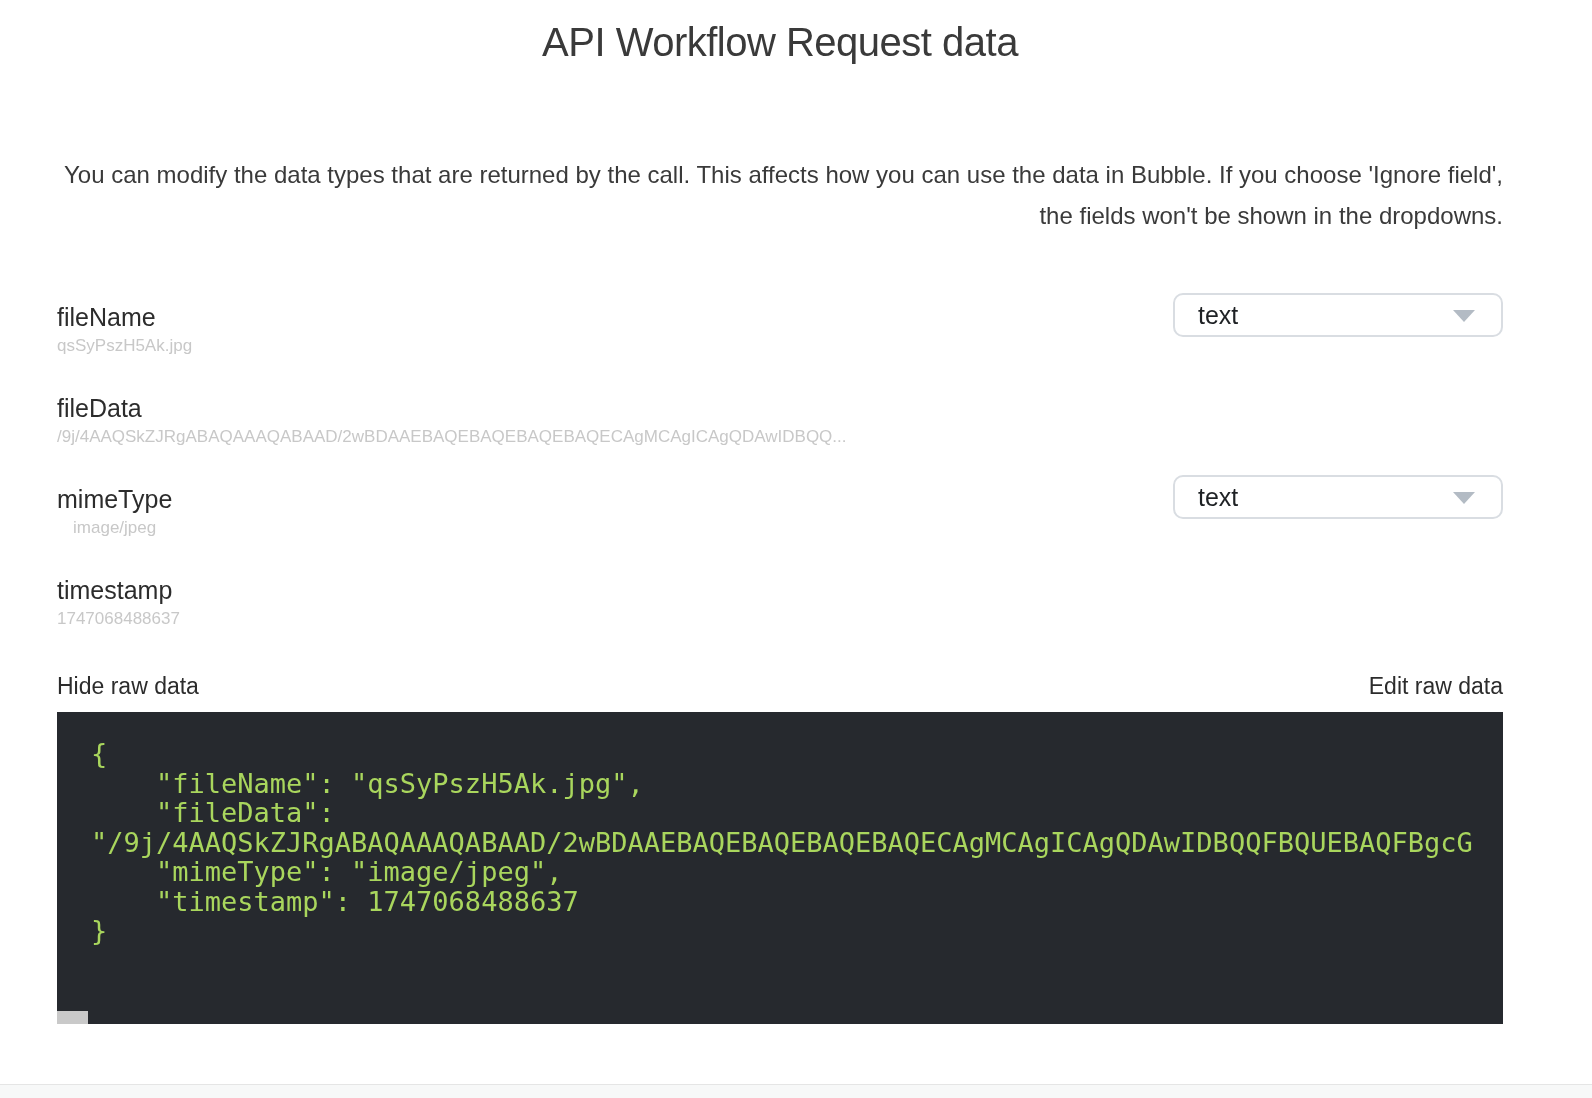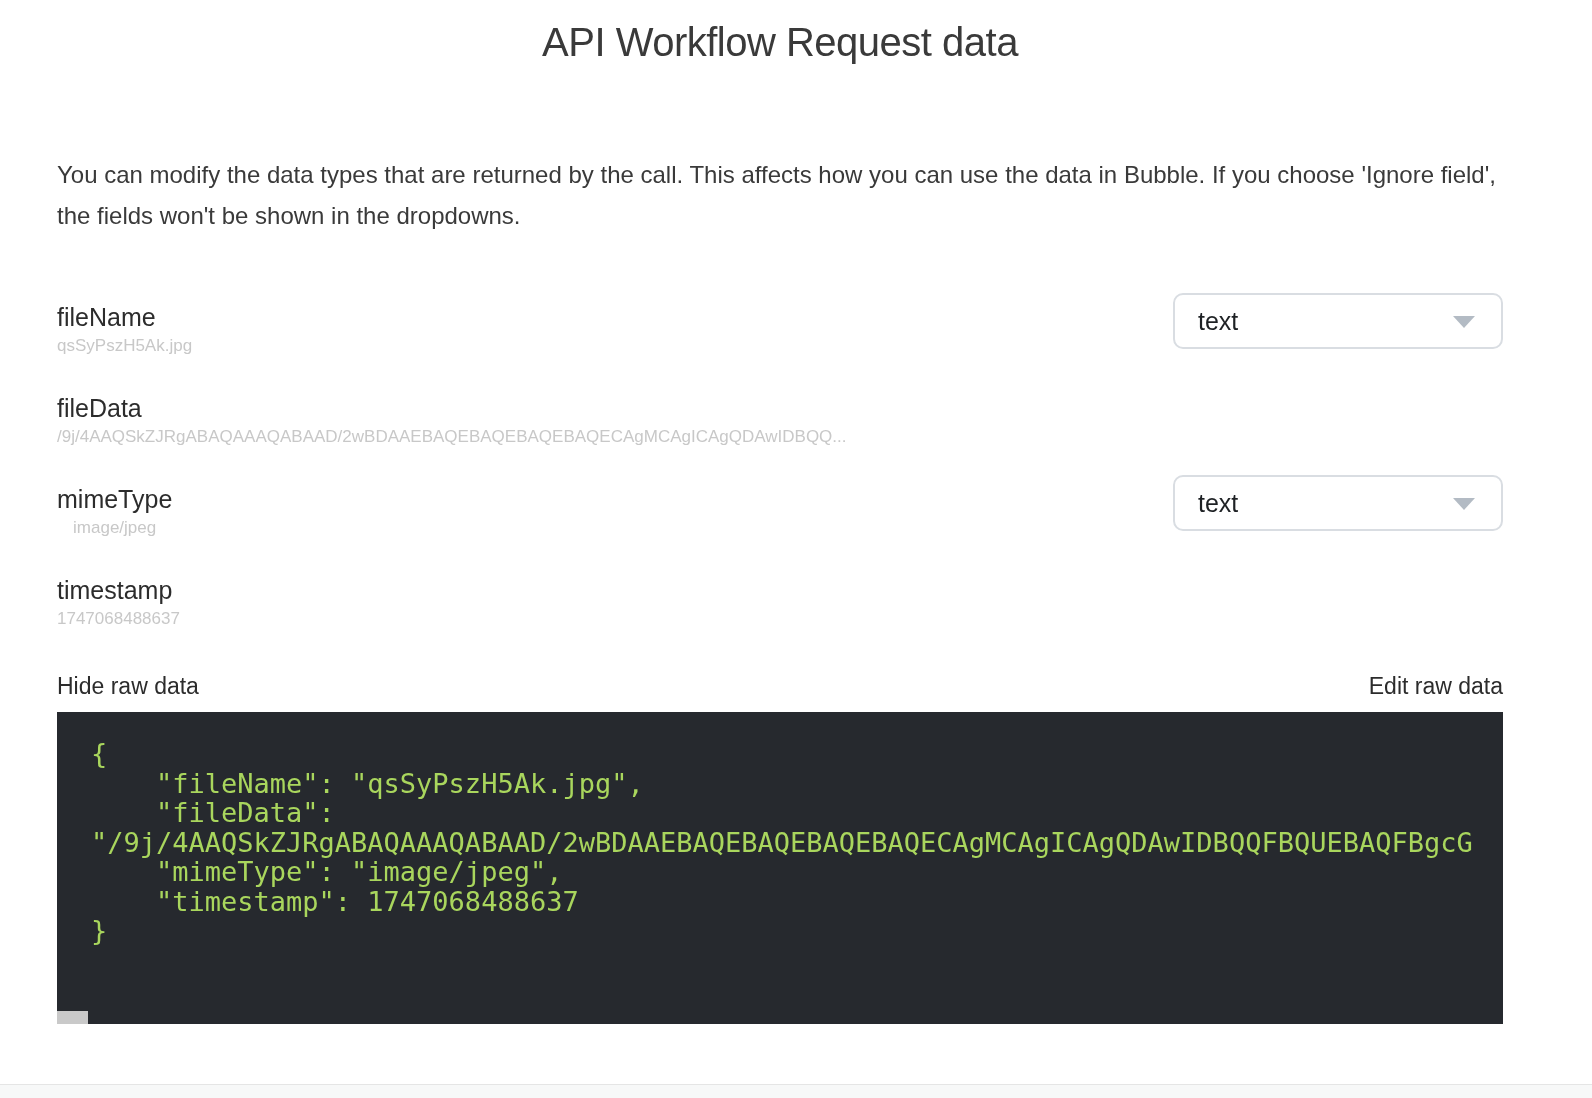--- a/index.html
+++ b/index.html
@@ -21,20 +21,21 @@
     color: #3a3a3a;
     letter-spacing: -0.5px;
   }
 
   .description {
     margin-top: 86px;
     font-size: 24px;
     line-height: 41px;
     color: #3a3a3a;
     max-width: 1470px;
+    text-align: right;
   }
 
   .rows { margin-top: 57px; }
 
   .field-row {
     height: 91px;
     display: flex;
     justify-content: space-between;
     align-items: flex-start;
   }
@@ -51,21 +52,21 @@
     color: #c8c8c8;
     white-space: nowrap;
     overflow: hidden;
     text-align: center;
   }
 
   .type-select {
     position: relative;
     flex: 0 0 auto;
     width: 330px;
-    height: 56px;
+    height: 44px;
     border: 2px solid #d9dde2;
     border-radius: 10px;
     background: #ffffff;
     display: flex;
     align-items: center;
     padding-left: 23px;
     cursor: pointer;
   }
   .type-select .select-value {
     font-size: 25px;

